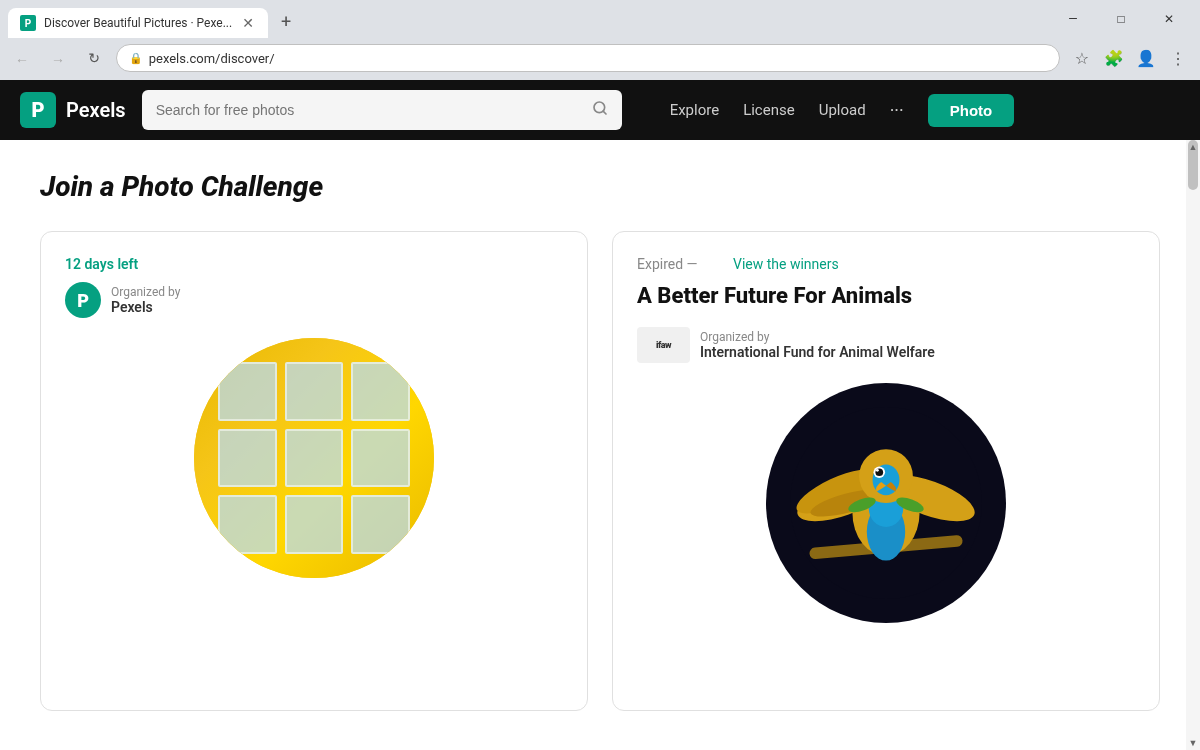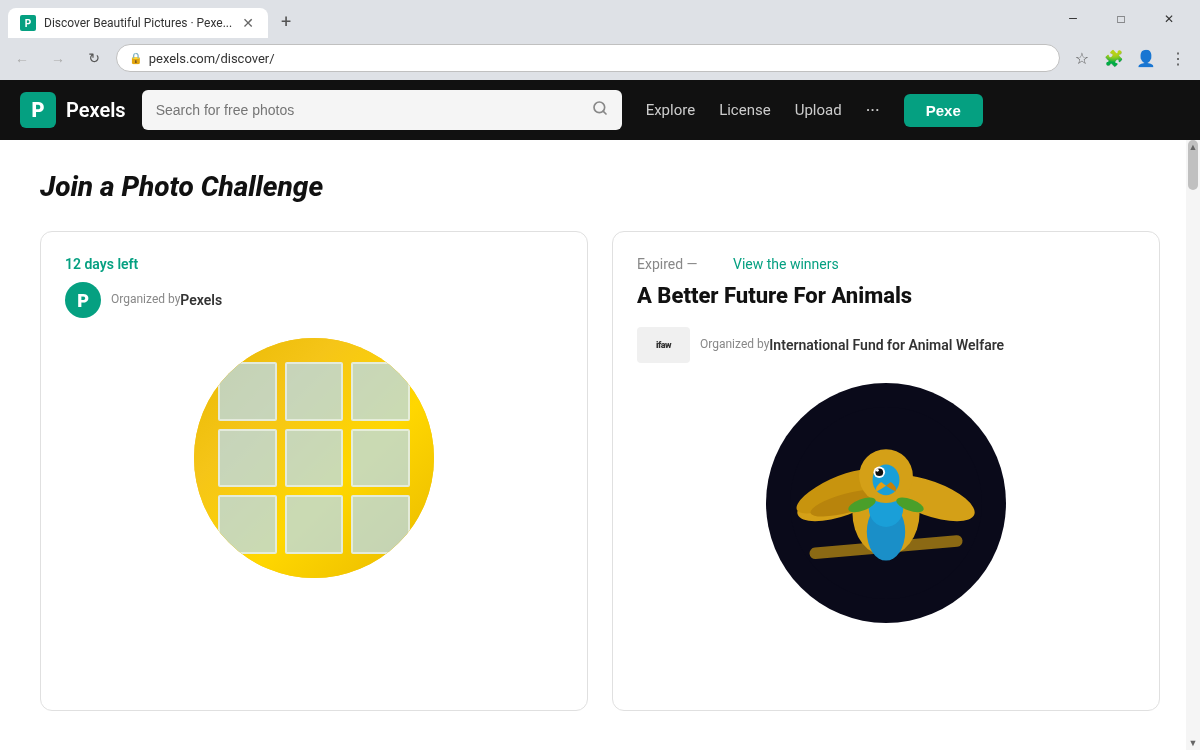--- a/index.html
+++ b/index.html
@@ -27,39 +27,39 @@
     .addr-action-btn { width: 28px; height: 28px; display: flex; align-items: center; justify-content: center; cursor: pointer; color: #555; border-radius: 50%; font-size: 16px; }
 
     
     .pexels-nav { background: #111; display: flex; align-items: center; padding: 0 20px; height: 60px; gap: 16px; }
     .pexels-logo { display: flex; align-items: center; gap: 10px; text-decoration: none; }
     .pexels-logo-icon { width: 36px; height: 36px; background: #05a081; border-radius: 6px; display: flex; align-items: center; justify-content: center; color: white; font-weight: 900; font-size: 20px; }
     .pexels-logo-text { color: white; font-size: 20px; font-weight: 600; }
     .search-bar { flex: 1; max-width: 480px; display: flex; align-items: center; background: #f5f5f5; border-radius: 6px; height: 40px; padding: 0 14px; gap: 10px; }
     .search-input { border: none; background: transparent; font-size: 14px; color: #333; flex: 1; outline: none; }
     .search-icon { color: #888; font-size: 16px; cursor: pointer; }
-    .nav-links { display: flex; align-items: center; gap: 24px; margin-left: 8px; }
+    .nav-links { display: flex; align-items: center; gap: 24px; margin-left: 32px; }
     .nav-link { color: #ccc; font-size: 15px; cursor: pointer; text-decoration: none; }
     .nav-more { color: #ccc; font-size: 18px; cursor: pointer; }
     .join-btn { background: #05a081; color: white; border: none; border-radius: 6px; padding: 8px 22px; font-size: 15px; font-weight: 600; cursor: pointer; margin-left: 8px; }
 
     
     .main-content { background: #fff; padding: 30px 40px; overflow-y: auto; height: calc(750px - 80px - 60px); position: relative; }
     .page-title { font-size: 28px; font-weight: 800; color: #111; margin-bottom: 28px; font-style: italic; }
 
     
     .challenges-grid { display: grid; grid-template-columns: 1fr 1fr; gap: 24px; border-radius: 17px; }
     .challenge-card { border: 1px solid #e0e0e0; border-radius: 12px; padding: 24px; overflow: hidden; position: relative; min-height: 480px; }
     .challenge-days { color: #05a081; font-size: 14px; font-weight: 600; margin-bottom: 10px; }
     .challenge-expired { color: #888; font-size: 14px; margin-bottom: 10px; }
     .challenge-expired a { color: #05a081; text-decoration: none; margin-left: 32px; }
     .challenge-title { font-size: 22px; font-weight: 800; color: #111; margin-bottom: 16px; line-height: 1.3; }
     .organizer { display: flex; align-items: center; gap: 10px; margin-bottom: 20px; }
     .organizer-icon { width: 36px; height: 36px; background: #05a081; border-radius: 50%; display: flex; align-items: center; justify-content: center; color: white; font-weight: 900; font-size: 18px; flex-shrink: 0; }
-    .organizer-info { display: flex; flex-direction: row; }
+    .organizer-info { display: flex; flex-direction: column; }
     .organizer-label { font-size: 12px; color: #888; }
     .organizer-name { font-size: 14px; font-weight: 600; color: #333; }
     .challenge-image-circle { width: 240px; height: 240px; border-radius: 50%; overflow: hidden; margin: 0 auto; }
 
     
     .yellow-building { width: 100%; height: 100%; background: #f5c518; position: relative; display: flex; align-items: center; justify-content: center; overflow: hidden; }
     .building-facade { width: 100%; height: 100%; background: linear-gradient(135deg, #e8b800 0%, #f5c518 30%, #ffd700 60%, #e8b800 100%); position: relative; }
     .window-grid { position: absolute; top: 10%; left: 10%; width: 80%; height: 80%; display: grid; grid-template-columns: 1fr 1fr 1fr; grid-template-rows: 1fr 1fr 1fr; gap: 8px; }
     .window { background: rgba(180,220,255,0.7); border: 2px solid rgba(255,255,255,0.5); border-radius: 2px; }
 
@@ -121,21 +121,21 @@
           <line x1="21" y1="21" x2="16.65" y2="16.65"></line>
       </svg>
     </span>
   </div>
   <div class="nav-links">
     <a class="nav-link">Explore</a>
     <a class="nav-link">License</a>
     <a class="nav-link">Upload</a>
     <span class="nav-more">···</span>
   </div>
-  <button class="join-btn">Pexe</button>
+  <button class="join-btn">Photo</button>
 </nav>
 
 <div class="main-content" style="position:relative;">
   <h1 class="page-title">Join a Photo Challenge</h1>
 
   <div class="challenges-grid">
 
     <div class="challenge-card">
       <div class="challenge-days">12 days left</div>
       <div class="organizer">

